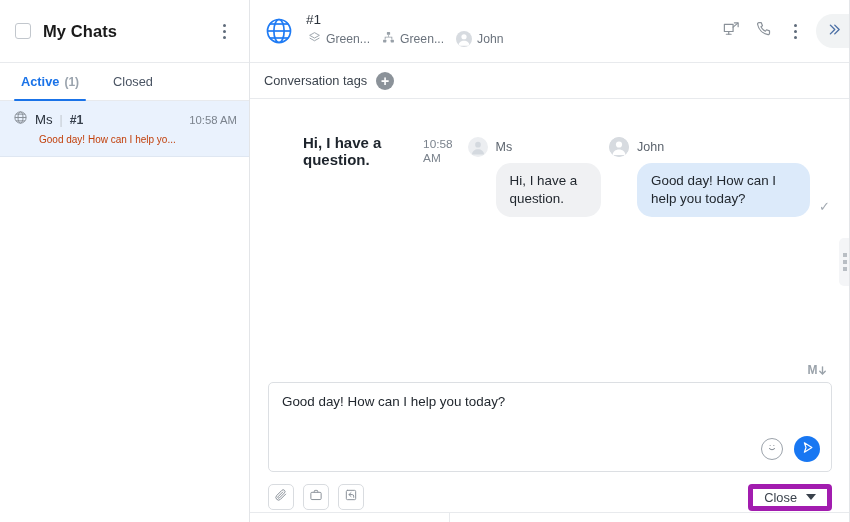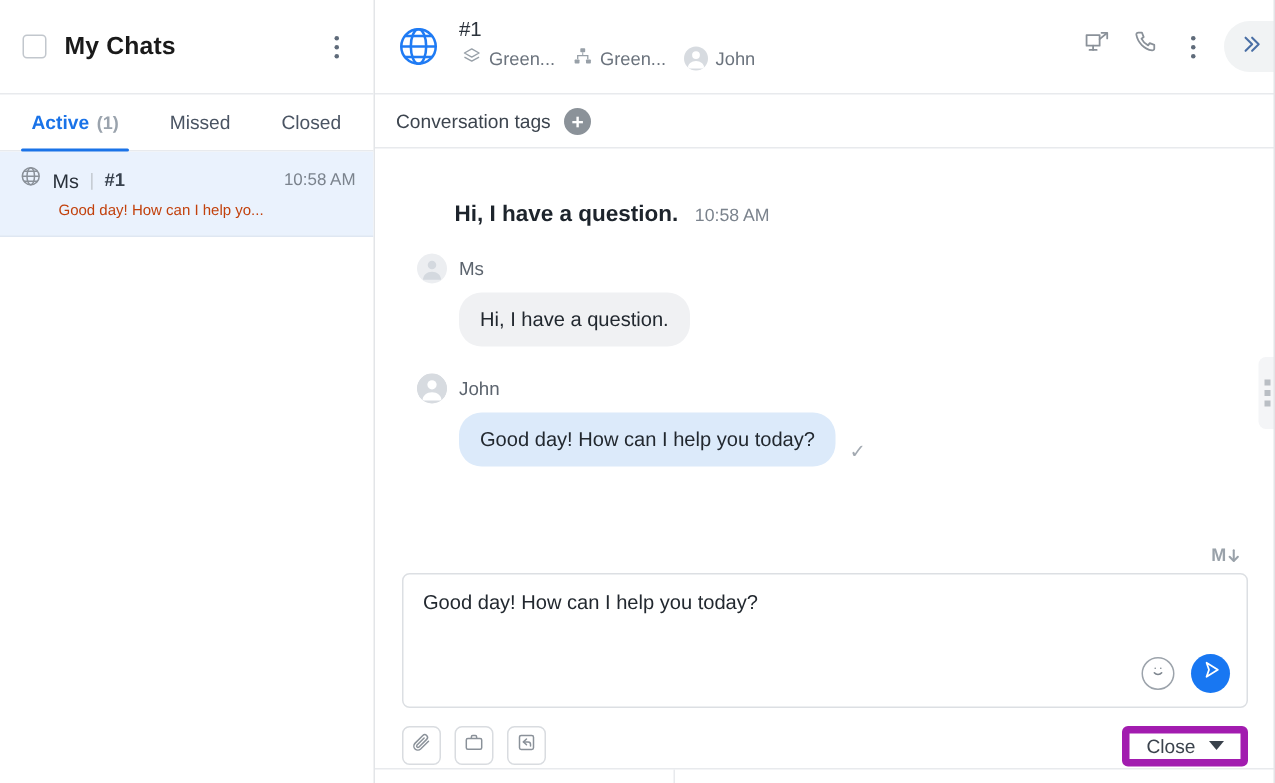--- a/index.html
+++ b/index.html
@@ -208,21 +208,21 @@
     cursor: pointer;
     font-weight: bold;
   }
 
   
   .thread {
     flex: 1;
     overflow: hidden;
     padding: 20px 20px 0 20px;
     display: flex;
-    flex-direction: column;
+    flex-direction: row;
     min-height: 0;
   }
   .first-msg {
     display: flex;
     align-items: baseline;
     gap: 11px;
     margin: 15px 0 0 33px;
   }
   .first-msg .txt { font-size: 15px; font-weight: bold; color: #1d242c; }
   .first-msg .tm { font-size: 11.8px; color: #7b838d; }
@@ -365,23 +365,20 @@
         <i></i>
           <i></i>
           <i></i>
       </div>
     </div>
 
     <div class="tabs">
       <div class="tab active">
         <span>Active</span>
         <span class="cnt">(1)</span>
-      </div>
-      <div class="tab">
-        <span>Missed</span>
       </div>
       <div class="tab">
         <span>Closed</span>
       </div>
     </div>
 
     <div class="chat-list">
       <div class="chat-item">
         <div class="chat-row1">
           <span>

